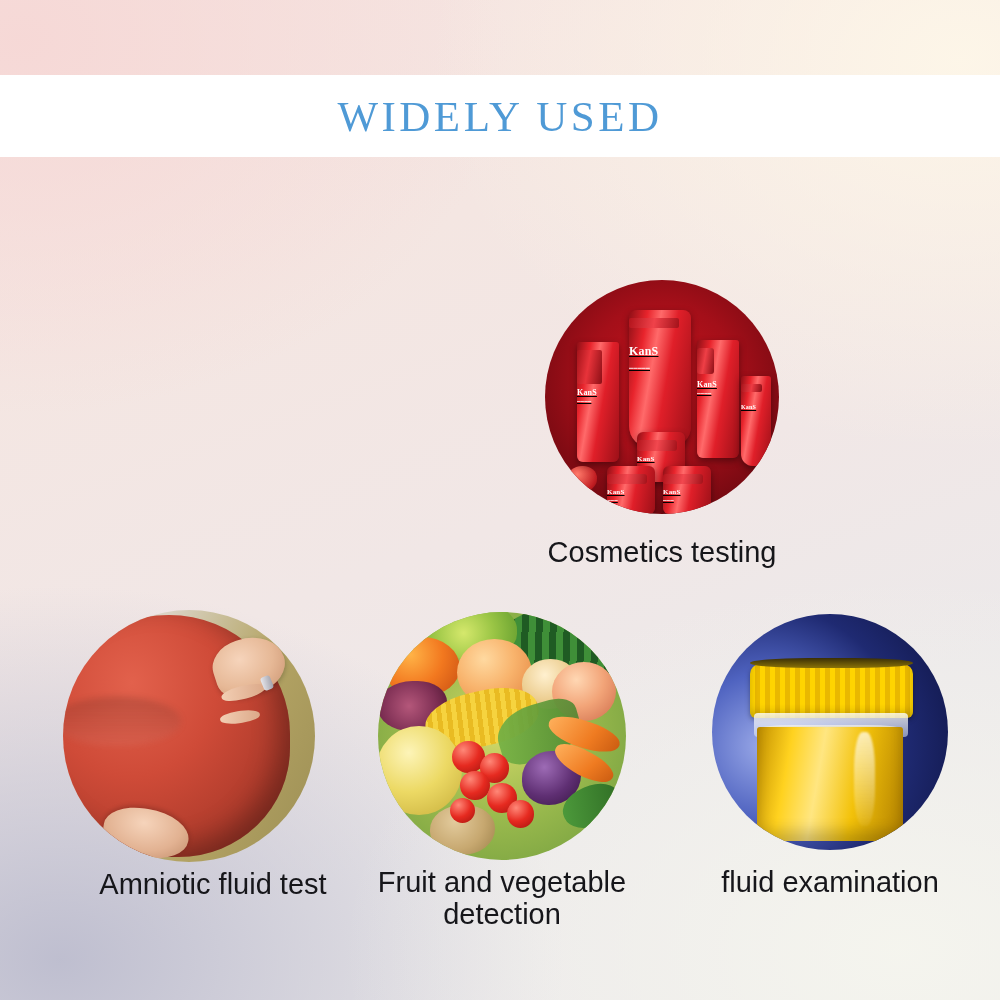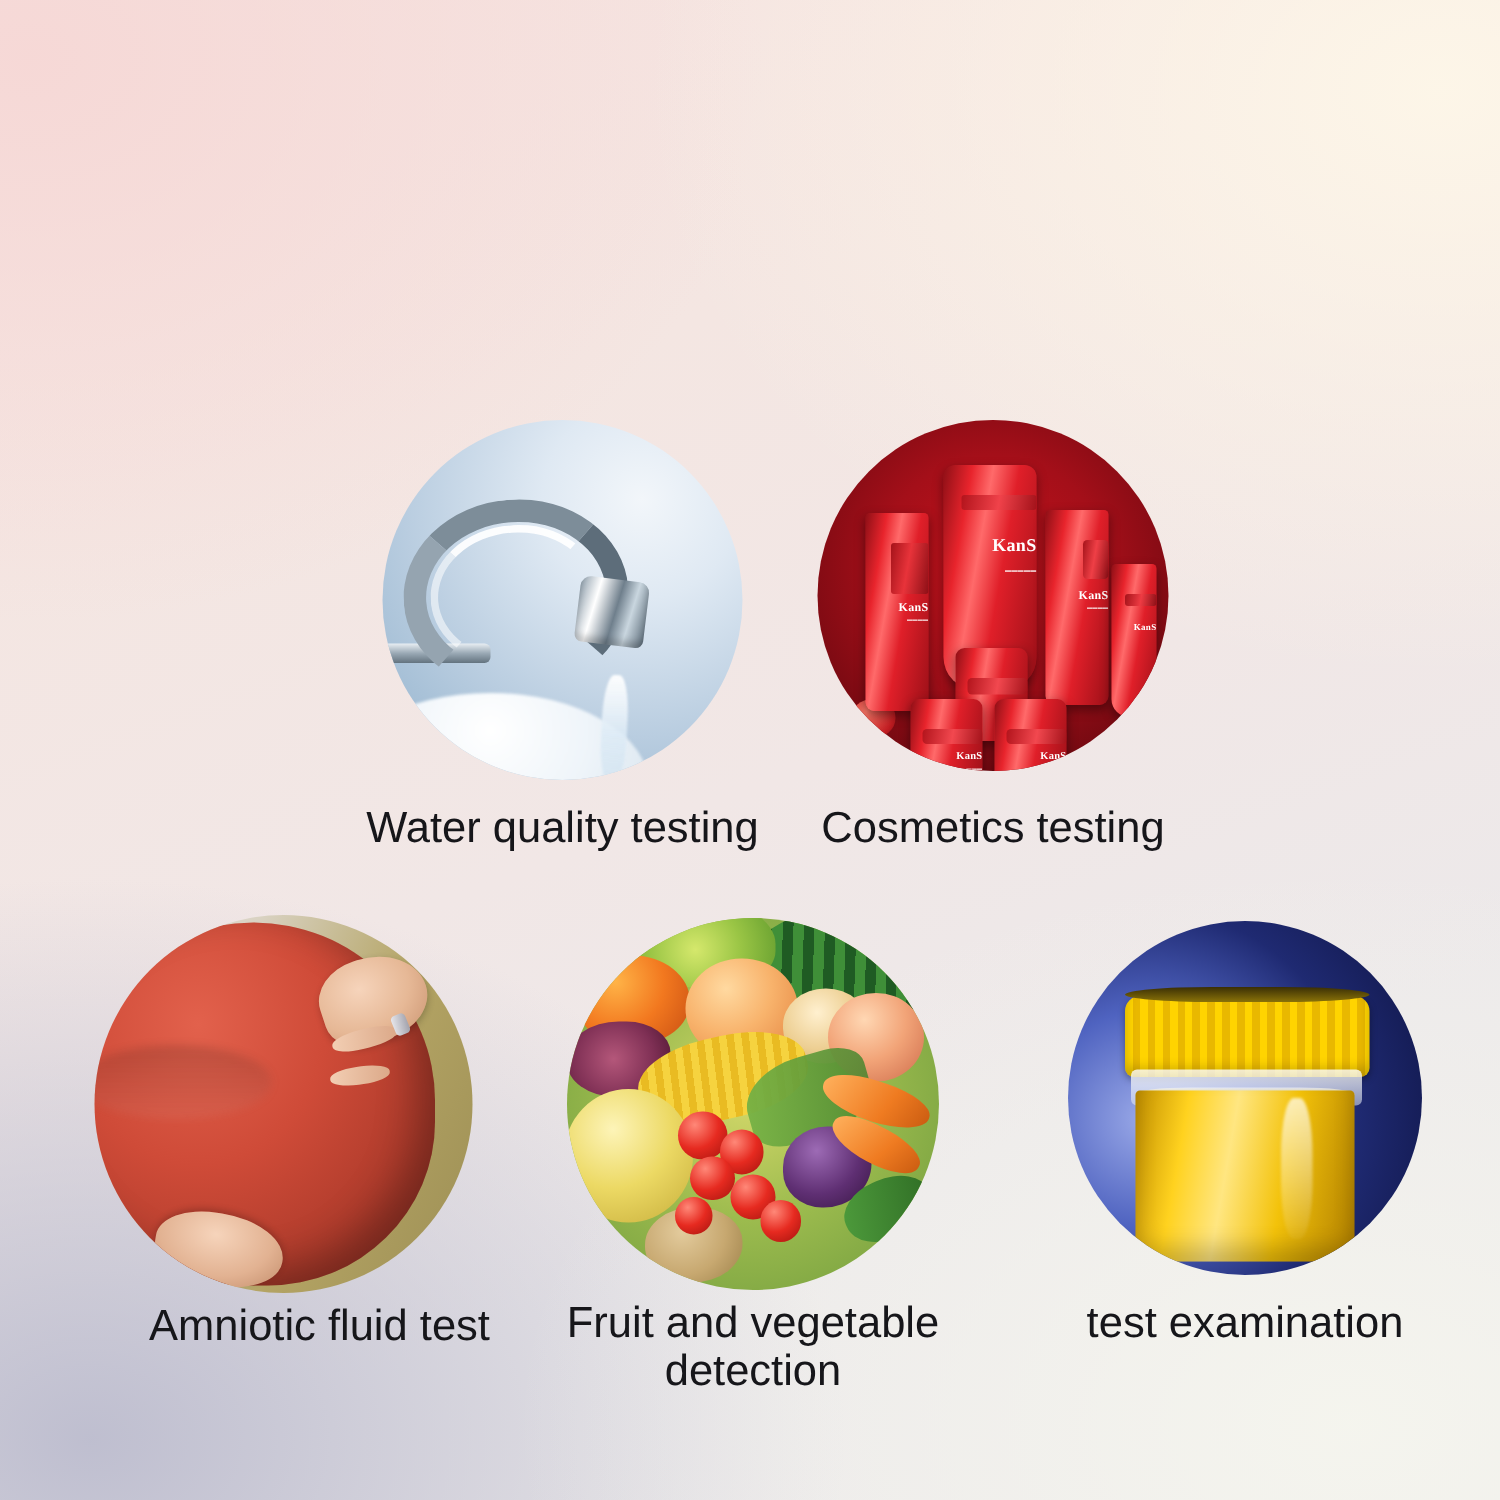--- a/index.html
+++ b/index.html
@@ -127,23 +127,24 @@
   #circle-cosmetics {
     width: 234px; height: 234px;
     background:
       radial-gradient(circle at 50% 42%, #c4131c 0%, #a40f19 42%, #790a12 74%, #4d060c 100%);
   }
   .kans-item {
     position: absolute;
     background: linear-gradient(100deg, #8e0f16 0%, #e8242c 22%, #ff6a6a 38%, #e01f29 58%, #9c1018 100%);
     border-radius: 4px;
     box-shadow: 0 3px 7px rgba(0,0,0,0.4);
-    display: flex; flex-direction: column; align-items: flex-end;
-    padding-top: 20px;
+    display: flex; flex-direction: column; align-items: flex-start;
+    padding-top: 8px;
     overflow: hidden;
+    text-decoration: underline;
   }
   .kans-brand {
     color: #fff; font-size: 8px; font-weight: bold;
     font-family: "Liberation Serif", serif; letter-spacing: 0.2px;
   }
   .kans-sub {
     color: rgba(255,255,255,0.72); font-size: 3.4px; margin-top: 2px; letter-spacing: .2px;
   }
   .kans-bottle-lg { left: 84px; top: 30px; width: 62px; height: 130px; border-radius: 8px 8px 22px 22px; }
   .kans-bottle-lft { left: 32px; top: 62px; width: 42px; height: 112px; border-radius: 3px 3px 6px 6px; }
@@ -337,31 +338,24 @@
     background: linear-gradient(180deg, rgba(255,255,255,0.7), rgba(255,255,255,0.05));
     border-radius: 40%;
     filter: blur(1px);
   }
 </style>
 </head>
 <body>
 
 <div id="poster">
 
-
-  <div class="tile" id="tile-water">
-    <div class="circle" id="circle-water">
-      <div class="fx-sinkbowl"></div>
-      <div class="fx-pipe"></div>
-      <div class="fx-spout-arc"></div>
-      <div class="fx-aerator"></div>
-      <div class="fx-stream"></div>
-    </div>
-    <div class="caption" style="left:-52px; top:256px; width:344px;">Water quality testing</div>
+  <div id="title-banner">
+    <div id="title-text">WIDELY USED</div>
   </div>
+
 
   <div class="tile" id="tile-cosmetics">
     <div class="circle" id="circle-cosmetics">
       <div class="kans-fruit"></div>
 
       <div class="kans-item kans-bottle-lft">
         <div style="width:60%;height:34px;background:linear-gradient(100deg,#a5131a,#e8333a 45%,#8d0f16);border-radius:2px;margin-bottom:4px;"></div>
         <div class="kans-brand">KanS</div>
         <div class="kans-sub">▬▬▬▬</div>
       </div>
@@ -445,16 +439,16 @@
   </div>
 
   <div class="tile" id="tile-urine">
     <div class="circle" id="circle-urine">
       <div class="cup-lid"></div>
       <div class="cup-collar"></div>
       <div class="cup-meniscus"></div>
       <div class="cup-body"></div>
       <div class="cup-gloss"></div>
     </div>
-    <div class="caption" style="left:-22px; top:252px; width:280px;">test examination</div>
+    <div class="caption" style="left:-22px; top:252px; width:280px;">fluid examination</div>
   </div>
 
 </div>
 
 </body></html>

